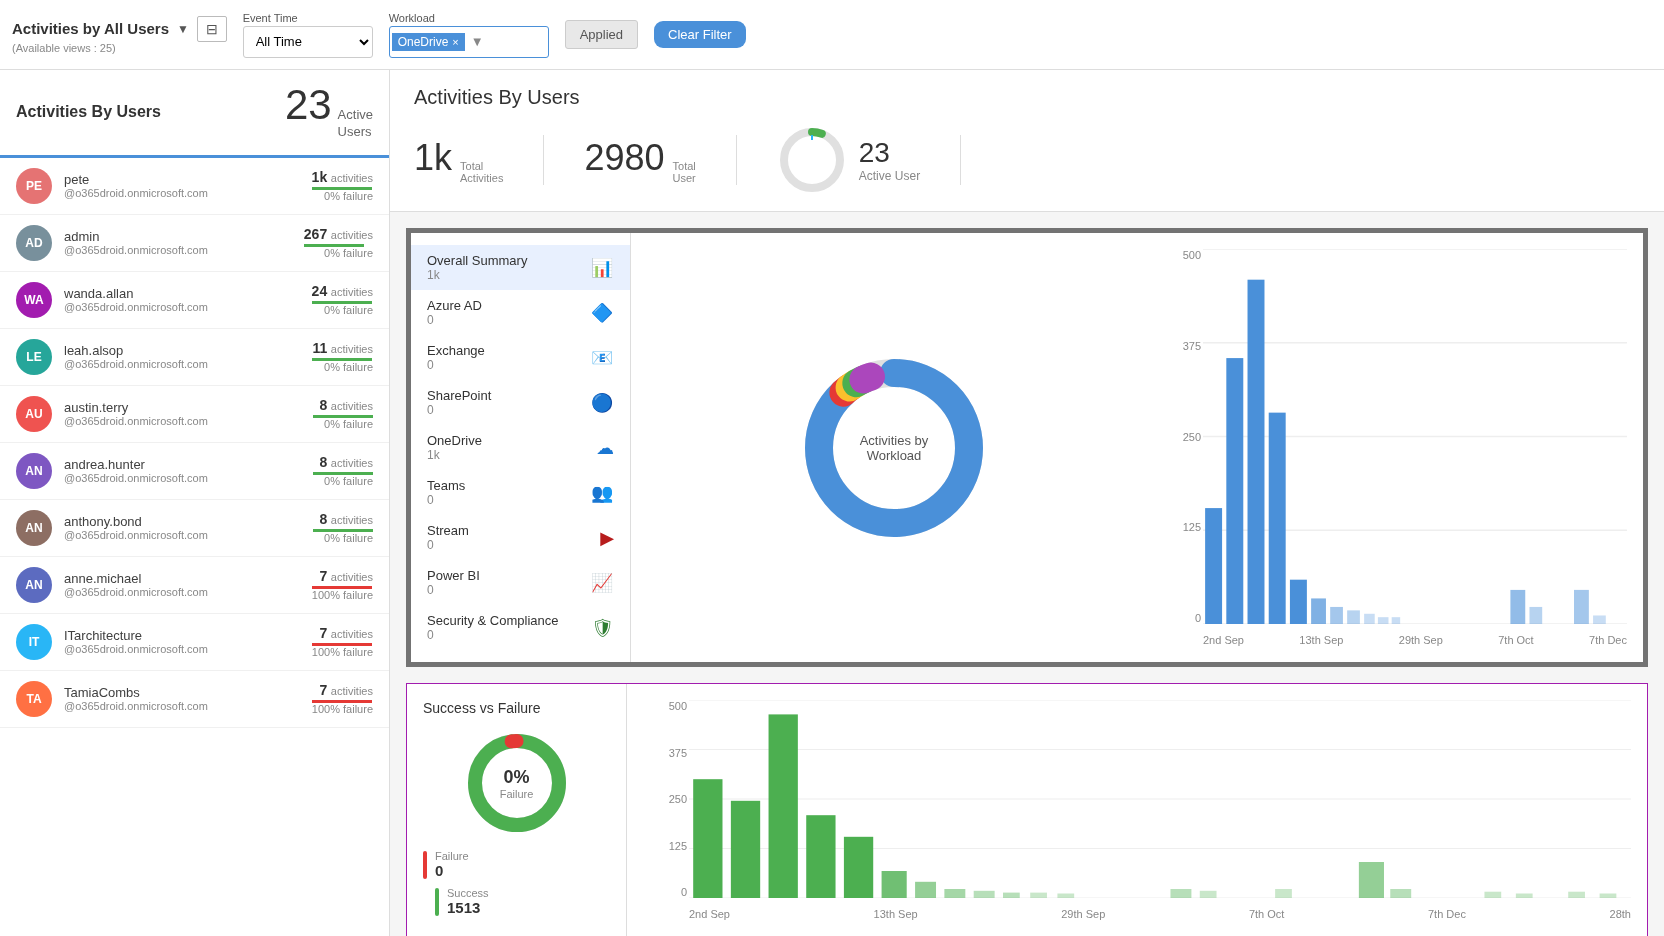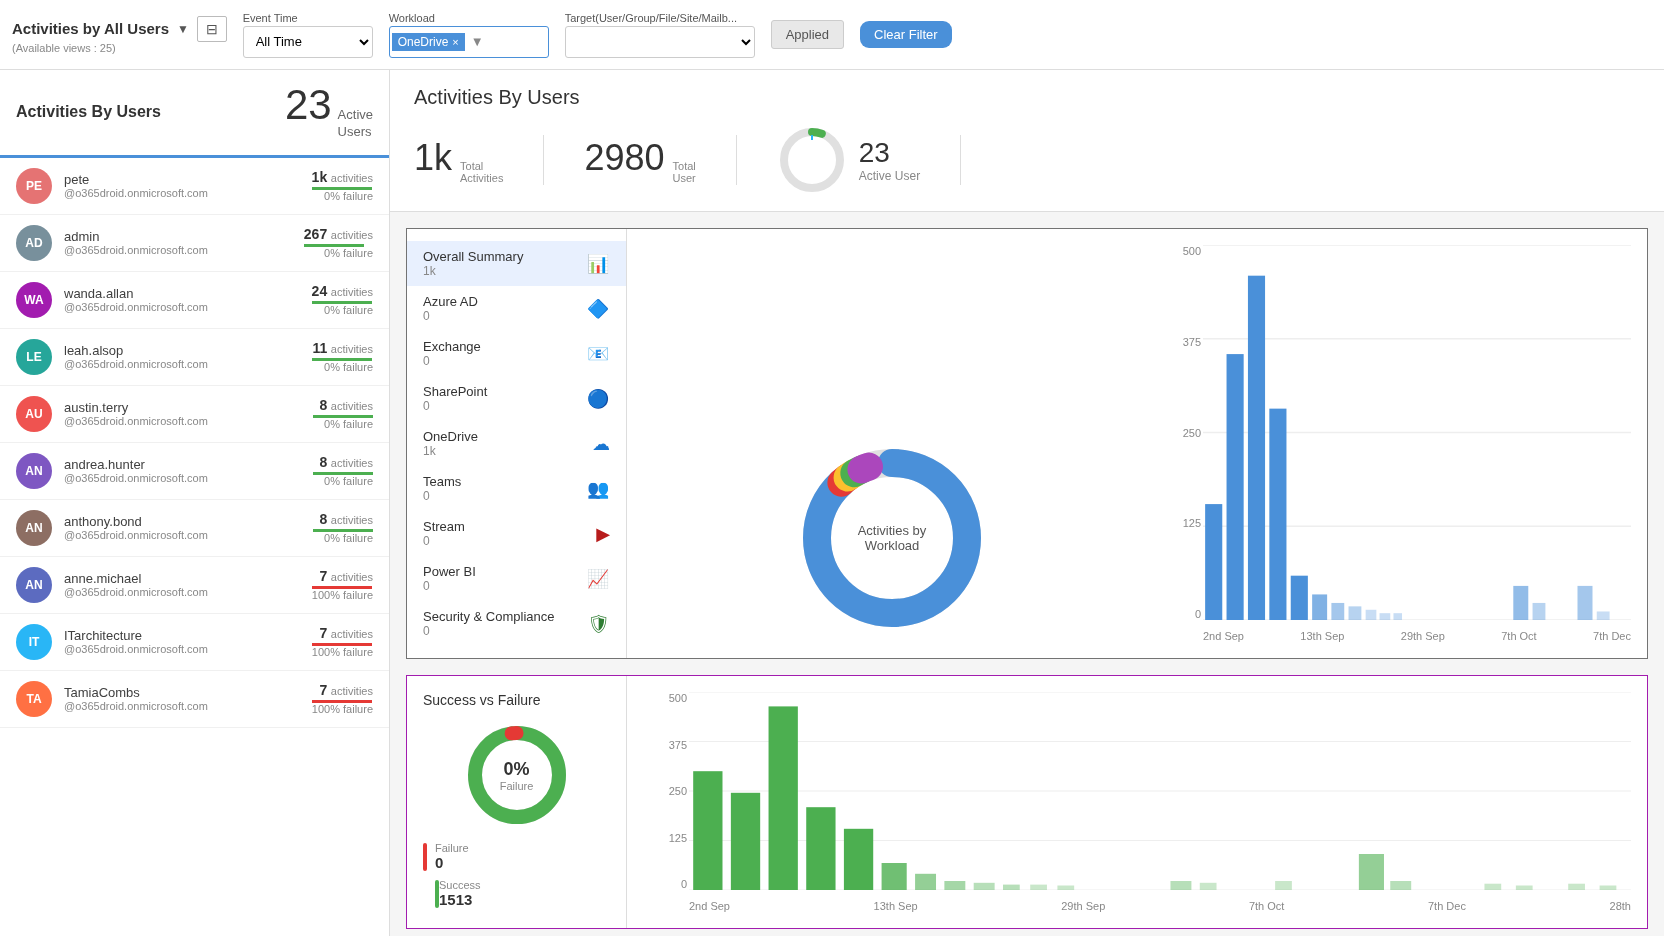--- a/index.html
+++ b/index.html
@@ -110,21 +110,21 @@
       display: flex; align-items: center; justify-content: space-between;
       padding: 8px 16px; cursor: pointer;
     }
     .workload-item.active { background: #e8f0fe; }
     .workload-name { font-size: 13px; font-weight: 500; color: #333; }
     .workload-count { font-size: 12px; color: #888; }
     .workload-icon { font-size: 18px; }
     .workload-item-left { display: flex; flex-direction: column; }
 
     
-    .donut-area { flex: 1; display: flex; align-items: flex-end; justify-content: center; padding: 20px; }
+    .donut-area { flex: 1; display: flex; align-items: center; justify-content: center; padding: 20px; }
     .donut-container { position: relative; width: 200px; height: 200px; }
     .donut-label {
       position: absolute; top: 50%; left: 50%; transform: translate(-50%, -50%);
       font-size: 13px; color: #555; text-align: center; font-weight: 500;
     }
 
     svg { display: block; }
 
     .top-bar-left-wrap { display: flex; flex-direction: column; }
   </style>
@@ -150,24 +150,20 @@
     </div>
     <div class="filter-group">
       <span class="filter-label">Workload</span>
       <div class="filter-tag-select">
         <div class="filter-tag">
           <span>OneDrive</span>
           <span class="filter-tag-x">×</span>
         </div>
         <span class="filter-dropdown-arrow">▼</span>
       </div>
-    </div>
-    <div class="filter-group">
-      <span class="filter-label">Target(User/Group/File/Site/Mailb...</span>
-      <select class="filter-select" style="min-width:190px"></select>
     </div>
     <button class="btn-applied">Applied</button>
     <button class="btn-clear-filter">Clear Filter</button>
   </div>
 </div>
 
 <div class="main-layout">
 
   <div class="sidebar">
     <div class="sidebar-header">
@@ -347,21 +343,21 @@
             <span class="gauge-label-text">Active User</span>
           </div>
         </div>
         <div class="stat-divider"></div>
 
       </div>
     </div>
 
     <div class="charts-section">
 
-      <div class="charts-row" style="background:#fff;border:1px solid #737373;">
+      <div class="charts-row" style="background:#fff;border:5px solid #737373;">
         <div class="workload-panel" id="workload-panel">
             <div class="workload-item active">
     <div class="workload-item-left">
       <span class="workload-name">Overall Summary</span>
       <span class="workload-count">1k</span>
     </div>
     <span class="workload-icon" style="color:#555">📊</span>
   </div>
             <div class="workload-item">
     <div class="workload-item-left">
@@ -497,21 +493,21 @@
             </div>
           </div>
           <div style="display:flex;flex-direction:column;gap:8px;width:100%;">
             <div style="display:flex;align-items:center;gap:8px;">
               <div style="width:4px;height:28px;background:#e53935;border-radius:2px;"></div>
               <div>
                 <div style="font-size:11px;color:#888;">Failure</div>
                 <div style="font-size:15px;font-weight:600;color:#333;">0</div>
               </div>
             </div>
-            <div style="display:flex;align-items:center;gap:0;padding-left:12px;">
+            <div style="display:flex;align-items:center;gap:8px;padding-left:12px;">
               <div style="width:4px;height:28px;background:#4caf50;border-radius:2px;"></div>
               <div>
                 <div style="font-size:11px;color:#888;">Success</div>
                 <div style="font-size:15px;font-weight:600;color:#333;">1513</div>
               </div>
             </div>
           </div>
         </div>
 
         <div style="flex:1;padding:16px;display:flex;flex-direction:column;">

